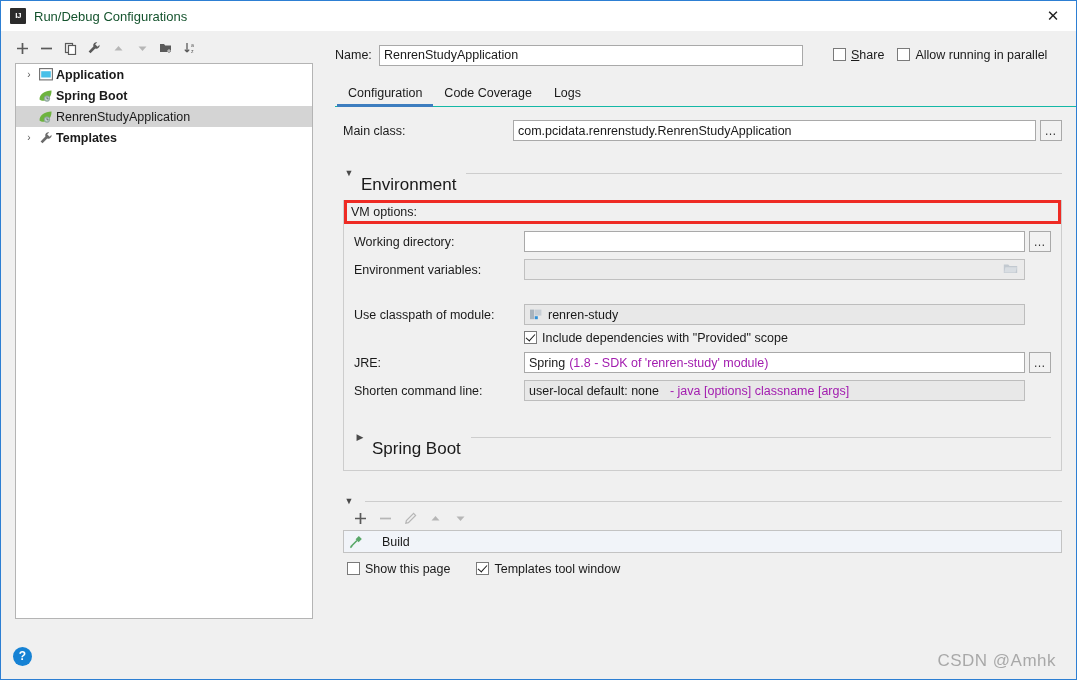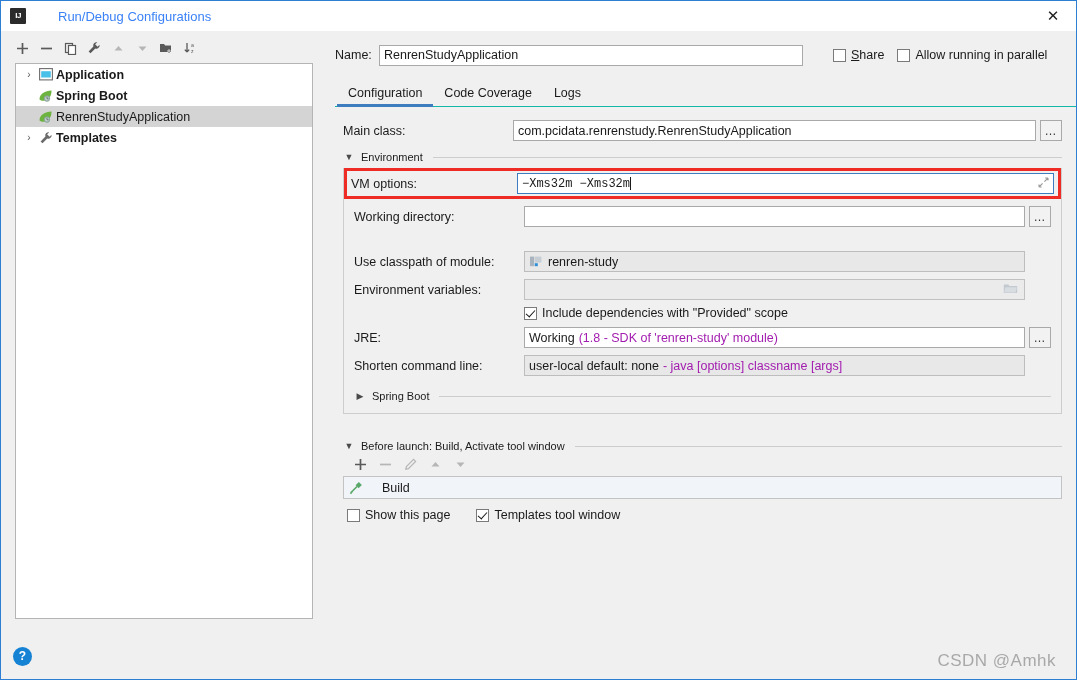--- a/index.html
+++ b/index.html
@@ -47,22 +47,21 @@
     left: 0; right: 0; top: 0; bottom: 0;
     color: #fff;
     font-size: 8px;
     font-weight: bold;
     text-align: center;
     line-height: 16px;
     letter-spacing: -0.5px;
   }
   .title-text {
     font-size: 13px;
-    color: #3b82f6;
-    margin-left: 24px;
+    color: #14532d;
   }
   .title-close {
     position: absolute;
     right: 0; top: 0;
     width: 46px; height: 30px;
     display: flex;
     align-items: center;
     justify-content: center;
     font-size: 15px;
     color: #202020;
@@ -170,21 +169,20 @@
     background: #fff;
     box-sizing: border-box;
     font-family: "Liberation Sans", sans-serif;
     font-size: 12.5px;
     padding: 0 4px;
     color: #1a1a1a;
     outline: none;
   }
   .cb-wrap {
     display: flex;
-    align-items: center;
     cursor: pointer;
     user-select: none;
   }
   .cbox {
     width: 13px; height: 13px;
     border: 1px solid #7a7a7a;
     background: #fff;
     box-sizing: border-box;
     display: inline-block;
     position: relative;
@@ -332,21 +330,21 @@
     gap: 6px;
   }
   .sec-arrow {
     font-size: 9px;
     color: #4a4a4a;
     line-height: 1;
     cursor: pointer;
     width: 12px;
     text-align: center;
   }
-  .sec-title { font-size: 11px; }
+  .sec-title { font-size: 17px; margin-top: 24px; }
   .sec-line {
     flex: 1 1 auto;
     height: 1px;
     background: #cdcdcd;
     margin-left: 4px;
   }
   .env-box {
     border: 1px solid #cdcdcd;
     border-top: none;
     padding: 0 10px 11px 10px;
@@ -592,123 +590,111 @@
           <span class="sec-arrow">▼</span>
           <span class="sec-title">Environment</span>
           <span class="sec-line"></span>
         </div>
 
         <div class="env-box">
 
           <div class="vm-highlight">
             <div class="frow">
               <span class="flabel">VM options:</span>
-              <span class="fctl">
-                <span class="txt focused mono">
-                  <span>−Xms32m  −Xms32m</span>
-                    <span class="caret"></span>
-                  <span class="expand-ico">
-                    <svg width="11" height="11" viewBox="0 0 11 11">
-                        <path d="M10 1L6.4 4.6M10 1H7.2M10 1v2.6M1 10l3.6-3.6M1 10h2.6M1 10V7.4" stroke="#9a9a9a" stroke-width="1.1" fill="none"></path>
-                      </svg>
-                  </span>
-                </span>
-              </span>
             </div>
           </div>
 
 
           <div class="frow">
             <span class="flabel">Working directory:</span>
             <span class="fctl">
               <span class="combo">
                 <span></span>
                 <span class="chev">ⱟ</span>
               </span>
               <span class="ellipsis-btn">…</span>
+            </span>
+          </div>
+
+          <div class="frow">
+            <span class="flabel">Environment variables:</span>
+            <span class="fctl" style="padding-right:26px">
+              <span class="txt disabled">
+                <span></span>
+                <span class="folder-ico">
+                  <svg width="15" height="13" viewBox="0 0 15 13">
+                      <path d="M0.8 2.4h4.4L6.6 4h7.6v7H0.8z" fill="#c2c9d0"></path>
+                      <path d="M2.4 5.2h11.4l-1.2 5.2H1.2z" fill="#d8dde2"></path>
+                    </svg>
+                </span>
+              </span>
             </span>
           </div>
 
           <div class="frow" style="margin-top:24px">
             <span class="flabel">Use classpath of module:</span>
             <span class="fctl" style="padding-right:26px">
               <span class="combo grey">
                 <span style="display:inline-flex;align-items:center;margin-right:5px">
                   <svg width="14" height="13" viewBox="0 0 14 13">
                       <rect x="1" y="1.6" width="4.2" height="9.6" fill="#a8b3bd"></rect>
                       <rect x="5.8" y="1.6" width="6.6" height="6" fill="#c6cdd4"></rect>
                       <rect x="5.8" y="8.2" width="3" height="3" fill="#2f8fd8"></rect>
                     </svg>
                 </span>
                 <span>renren-study</span>
                 <span class="chev">ⱟ</span>
               </span>
             </span>
           </div>
 
-          <div class="frow">
-            <span class="flabel">Environment variables:</span>
-            <span class="fctl" style="padding-right:26px">
-              <span class="txt disabled">
-                <span></span>
-                <span class="folder-ico">
-                  <svg width="15" height="13" viewBox="0 0 15 13">
-                      <path d="M0.8 2.4h4.4L6.6 4h7.6v7H0.8z" fill="#c2c9d0"></path>
-                      <path d="M2.4 5.2h11.4l-1.2 5.2H1.2z" fill="#d8dde2"></path>
-                    </svg>
-                </span>
-              </span>
-            </span>
-          </div>
-
           <div class="frow" style="margin-top:6px">
             <span class="flabel"></span>
             <span class="fctl">
               <span class="cb-wrap">
                 <span class="cbox checked"></span>
                 <span class="cb-text">Include dependencies with "Provided" scope</span>
               </span>
             </span>
           </div>
 
           <div class="frow" style="margin-top:7px">
             <span class="flabel">JRE:</span>
             <span class="fctl">
               <span class="combo">
-                <span>Working</span>
+                <span>Spring</span>
                 <span class="gray-txt" style="margin-left:4px">(1.8 - SDK of 'renren-study' module)</span>
                 <span class="chev">ⱟ</span>
               </span>
               <span class="ellipsis-btn">…</span>
             </span>
           </div>
 
           <div class="frow">
             <span class="flabel">Shorten command line:</span>
             <span class="fctl" style="padding-right:26px">
               <span class="combo grey">
                 <span>user-local default: none</span>
-                <span class="gray-txt" style="margin-left:4px">- java [options] classname [args]</span>
+                <span class="gray-txt" style="margin-left:11px">- java [options] classname [args]</span>
                 <span class="chev">ⱟ</span>
               </span>
             </span>
           </div>
 
           <div class="section-hdr" style="margin-top:14px">
             <span class="sec-arrow">▶</span>
             <span class="sec-title">Spring Boot</span>
             <span class="sec-line"></span>
           </div>
 
         </div>
 
         <div style="margin-top:26px">
           <div class="section-hdr" style="margin-top:0">
             <span class="sec-arrow">▼</span>
-            <span class="sec-title">Before launch: Build, Activate tool window</span>
             <span class="sec-line"></span>
           </div>
 
           <div class="bl-toolbar">
             <div class="tb-btn">
               <svg width="13" height="13" viewBox="0 0 13 13">
                   <path d="M6.5 1v11M1 6.5h11" stroke="#5a5a5a" stroke-width="1.7" fill="none"></path>
                 </svg>
             </div>
             <div class="tb-btn dim">

